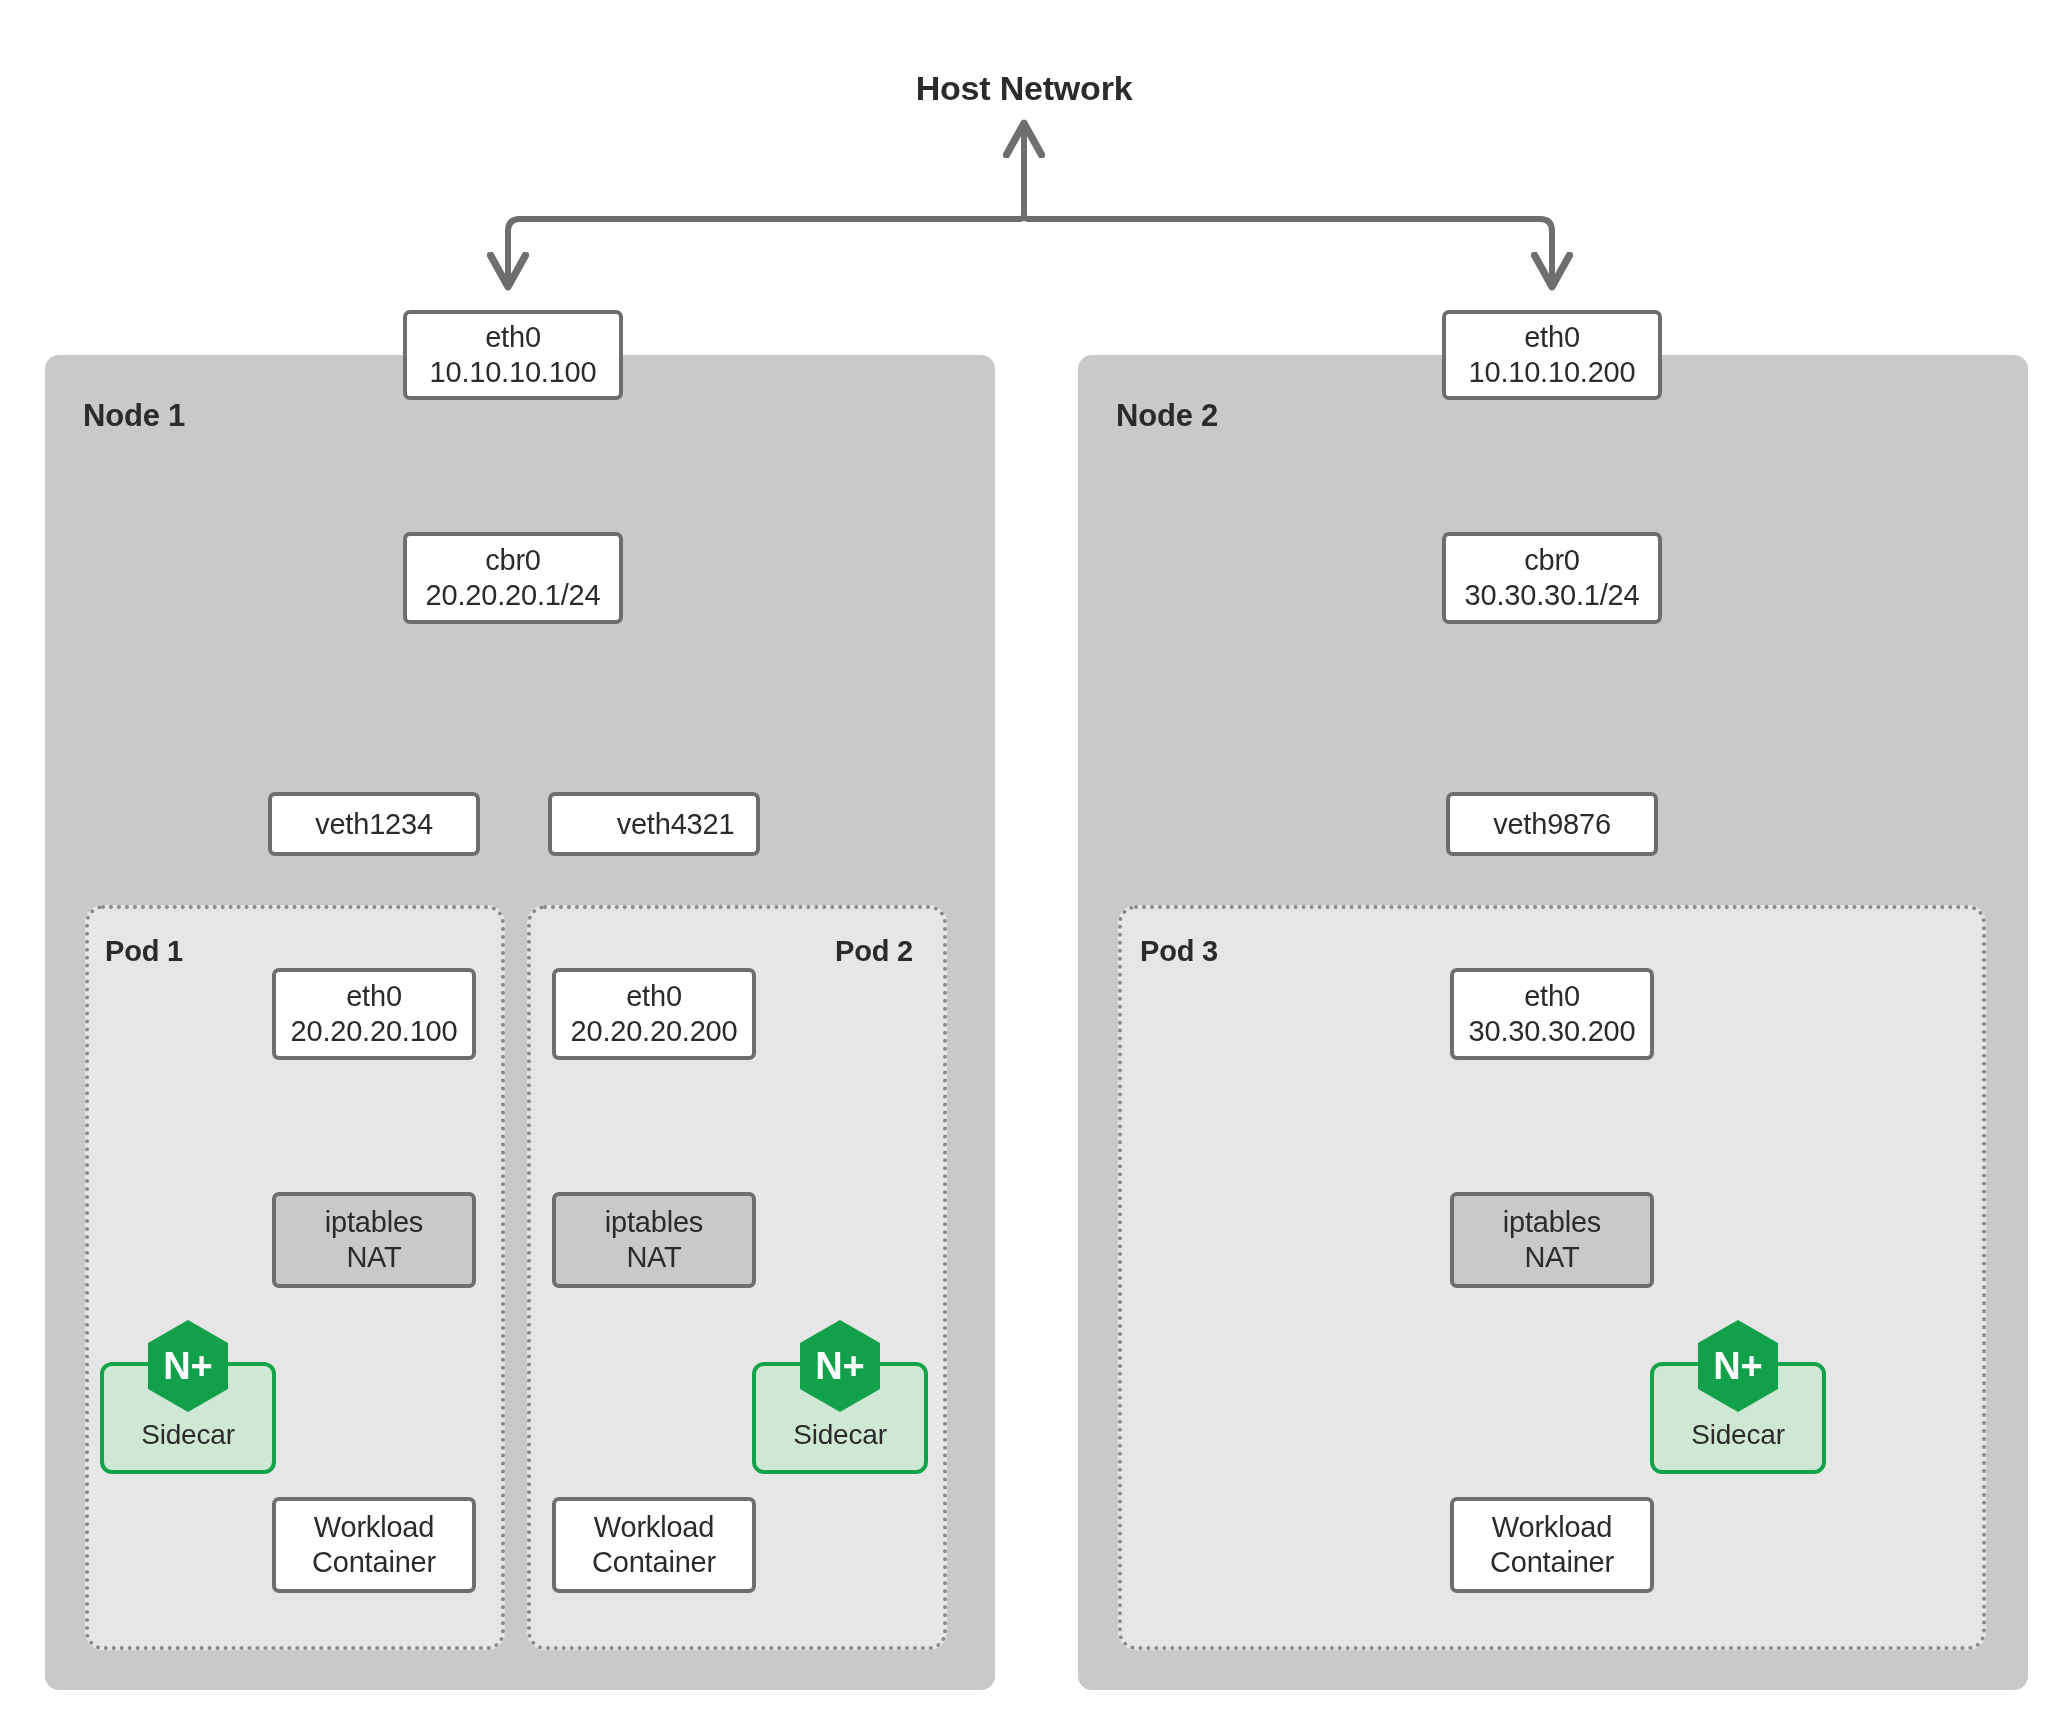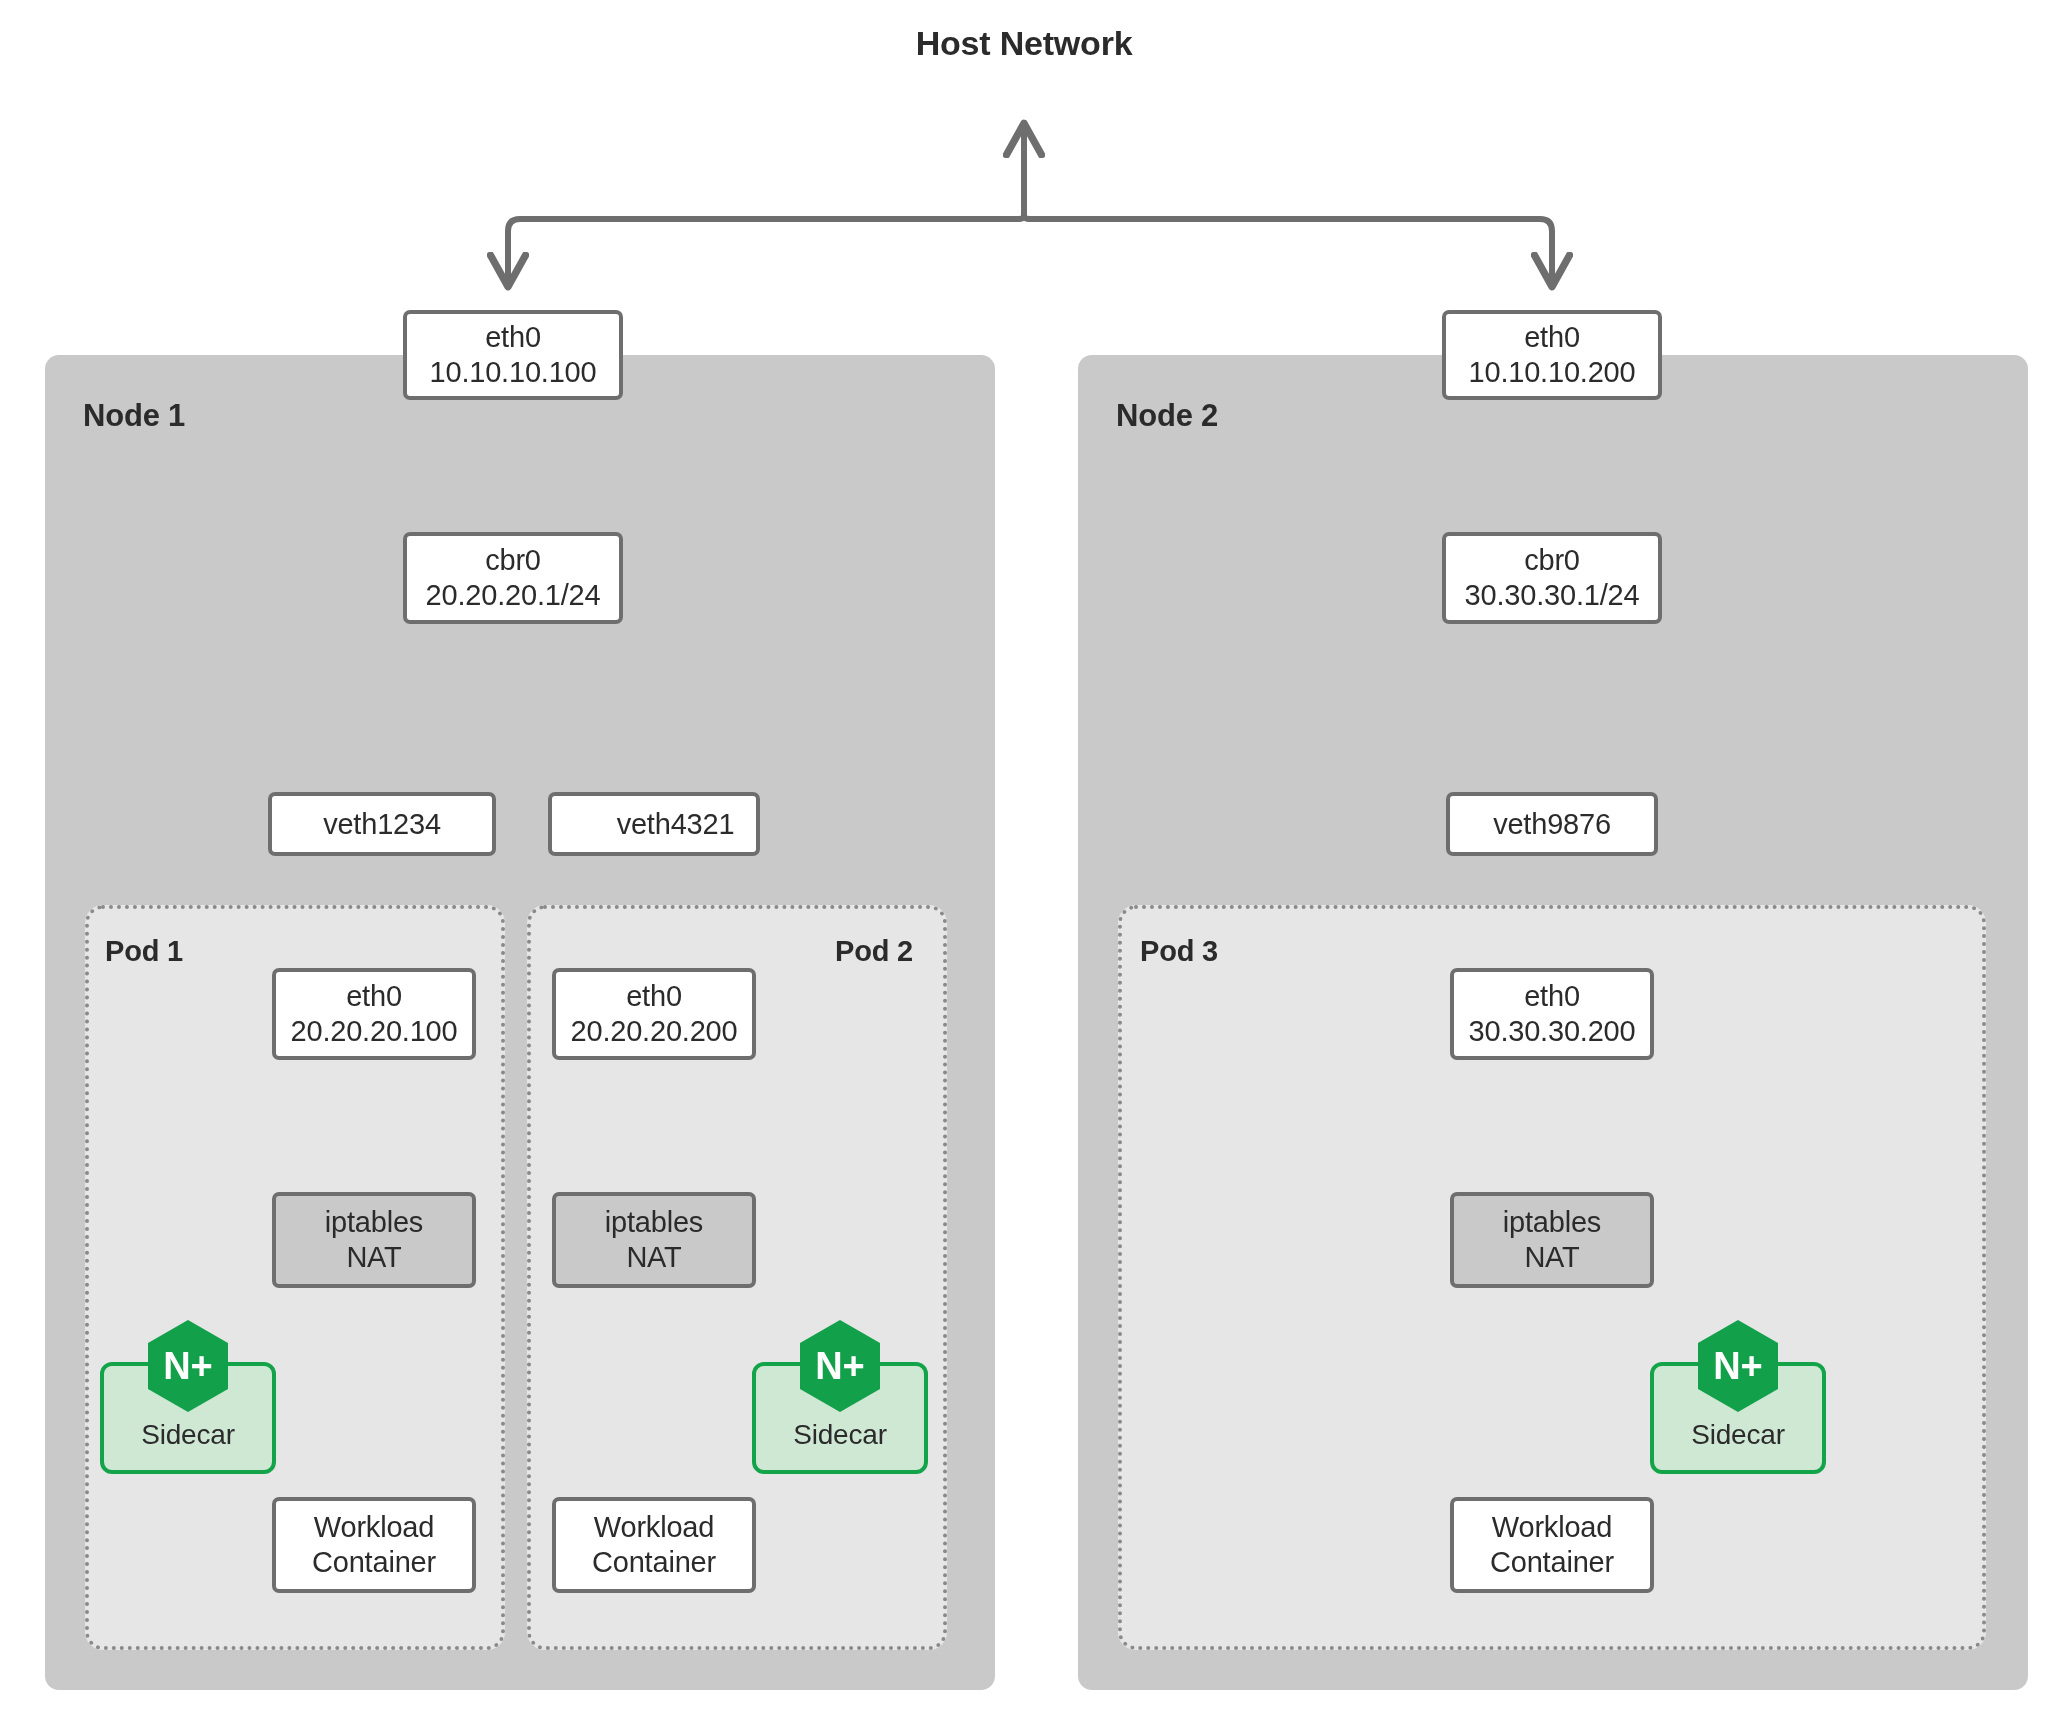--- a/index.html
+++ b/index.html
@@ -21,20 +21,21 @@
 
   
   .host-title {
     position: absolute;
     text-align: center;
     font-weight: bold;
     font-size: 34px;
     line-height: 1.28;
     color: #2b2b2b;
     letter-spacing: -0.2px;
+    margin-top: 45px;
   }
 
   
   .node-box {
     position: absolute;
     background: #c9c9c9;
     border-radius: 14px;
   }
   .node-label {
     position: absolute;
@@ -179,21 +180,21 @@
   <div class="nbox" style="left:403px; top:310px; width:220px; height:90px;">
     <span class="l1">eth0</span>
     <span class="l2">10.10.10.100</span>
   </div>
 
   <div class="nbox" style="left:403px; top:532px; width:220px; height:92px;">
     <span class="l1">cbr0</span>
     <span class="l2">20.20.20.1/24</span>
   </div>
 
-  <div class="nbox" style="left:268px; top:792px; width:228px; height:64px;">
+  <div class="nbox" style="left:268px; top:792px; width:212px; height:64px;">
     <span>veth1234</span>
   </div>
   <div class="nbox" style="left:548px; top:792px; width:212px; height:64px;padding-left:43px;">
     <span>veth4321</span>
   </div>
 
   <div class="pod-box" style="left:85px; top:905px; width:420px; height:745px;"></div>
   <div class="pod-label" style="left:105px; top:935px;">Pod 1</div>
 
   <div class="nbox" style="left:272px; top:968px; width:204px; height:92px;">

